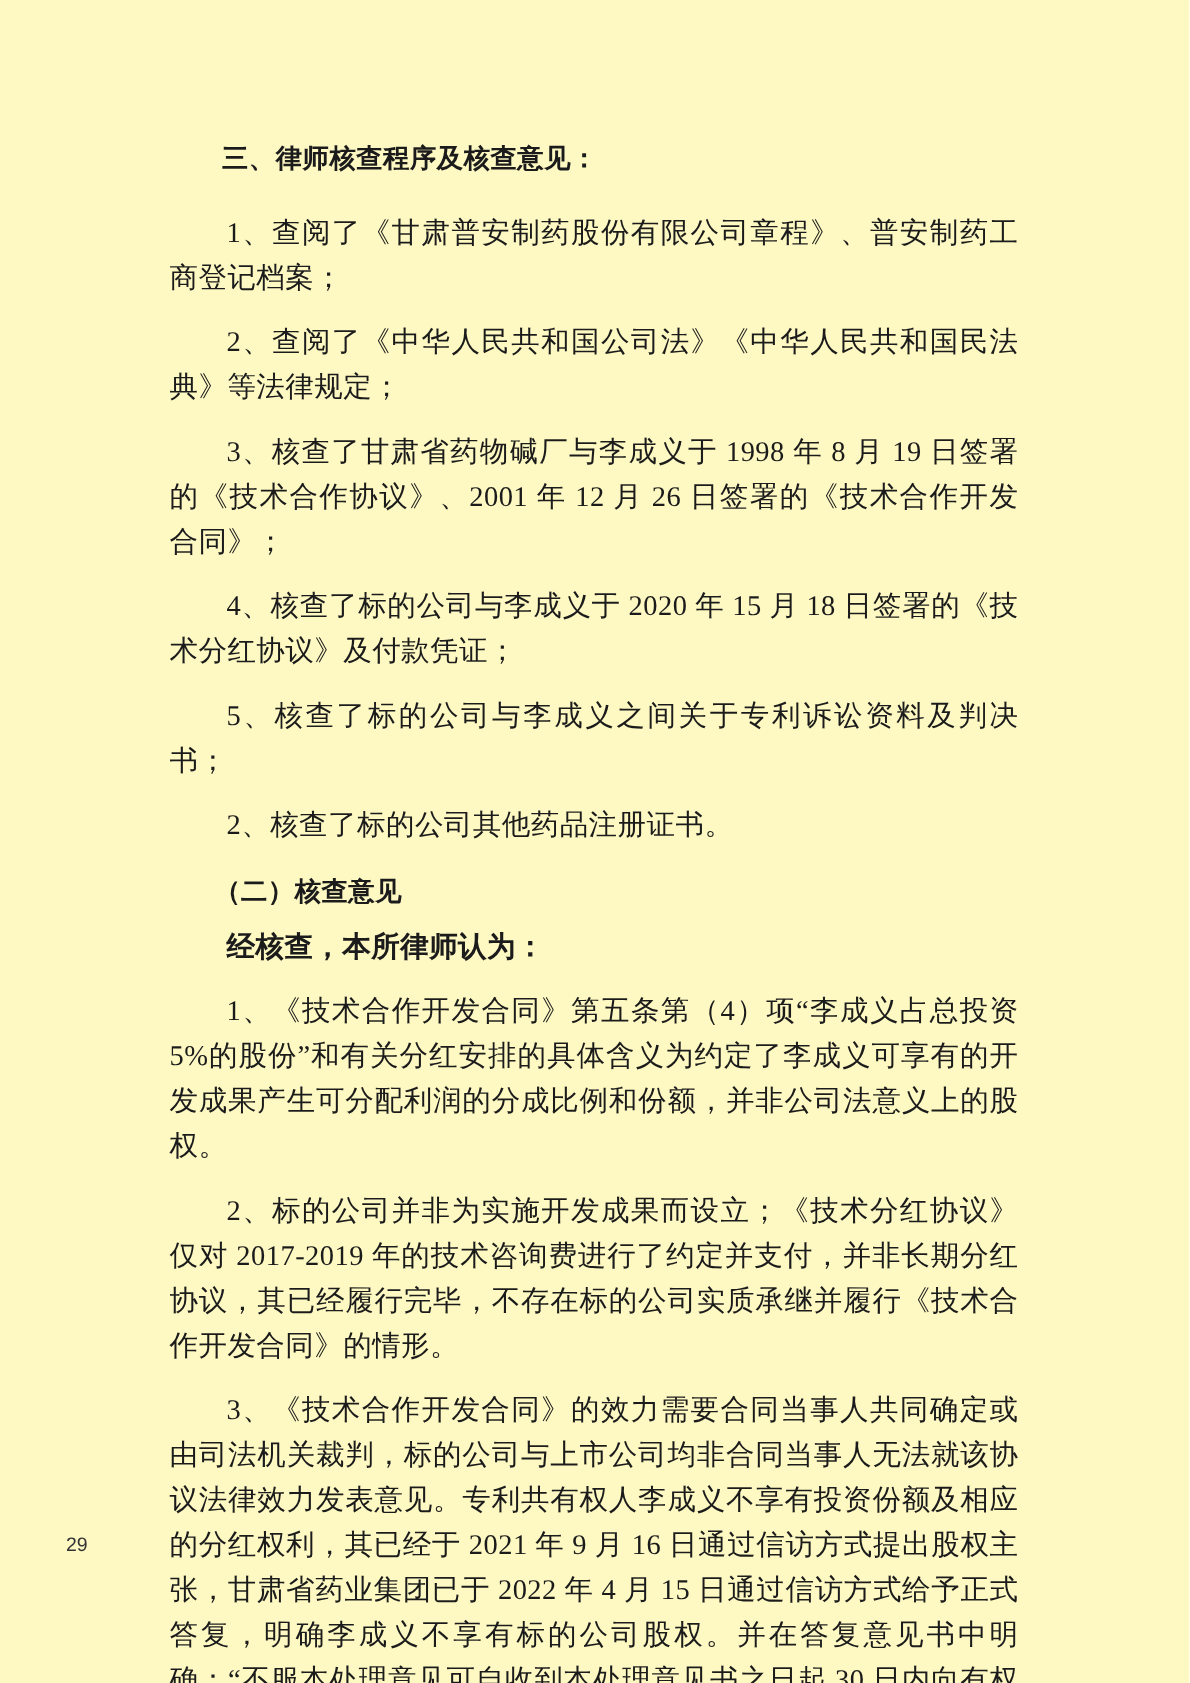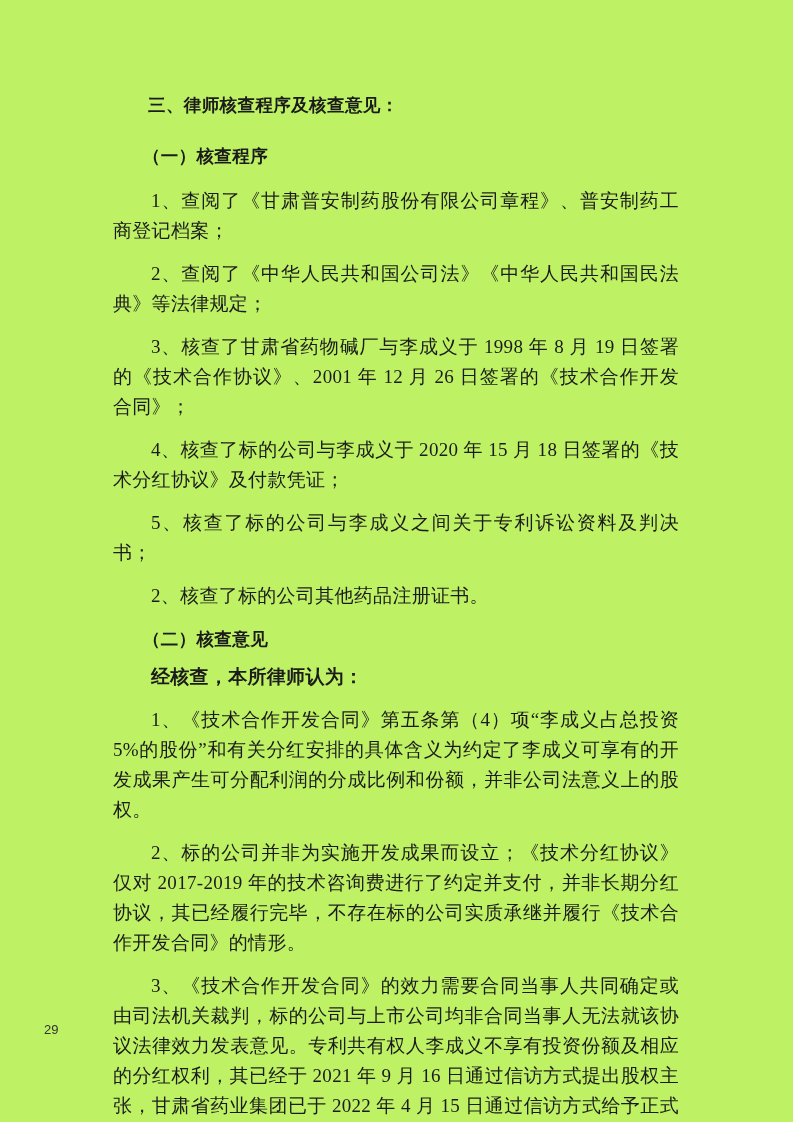--- a/index.html
+++ b/index.html
@@ -11,21 +11,21 @@
     width: 793px;
     height: 1122px;
     position: relative;
     overflow: hidden;
     font-family: "Liberation Serif", "DejaVu Serif", serif;
     color: #1b1b1b;
   }
   .page {
     position: absolute;
     inset: 0;
-    background: #bef264;
+    background: #fef9c3;
   }
   .doc {
     position: absolute;
     left: 113px;
     top: 90px;
     width: 566px;
   }
   .section-heading {
     font-size: 17.5px;
     font-weight: bold;
@@ -71,21 +71,20 @@
   }
 </style>
 </head>
 <body>
 
 <div class="page">
   <div class="doc">
 
     <div class="section-heading">三、律师核查程序及核查意见：</div>
 
-    <div class="sub-heading">（一）核查程序</div>
 
     <p class="para">1、查阅了《甘肃普安制药股份有限公司章程》、普安制药工商登记档案；</p>
     <p class="para">2、查阅了《中华人民共和国公司法》《中华人民共和国民法典》等法律规定；</p>
     <p class="para">3、核查了甘肃省药物碱厂与李成义于 1998 年 8 月 19 日签署的《技术合作协议》、2001 年 12 月 26 日签署的《技术合作开发合同》；</p>
     <p class="para">4、核查了标的公司与李成义于 2020 年 15 月 18 日签署的《技术分红协议》及付款凭证；</p>
     <p class="para">5、核查了标的公司与李成义之间关于专利诉讼资料及判决书；</p>
     <p class="para">2、核查了标的公司其他药品注册证书。</p>
 
     <div class="sub-heading tight">（二）核查意见</div>
 

